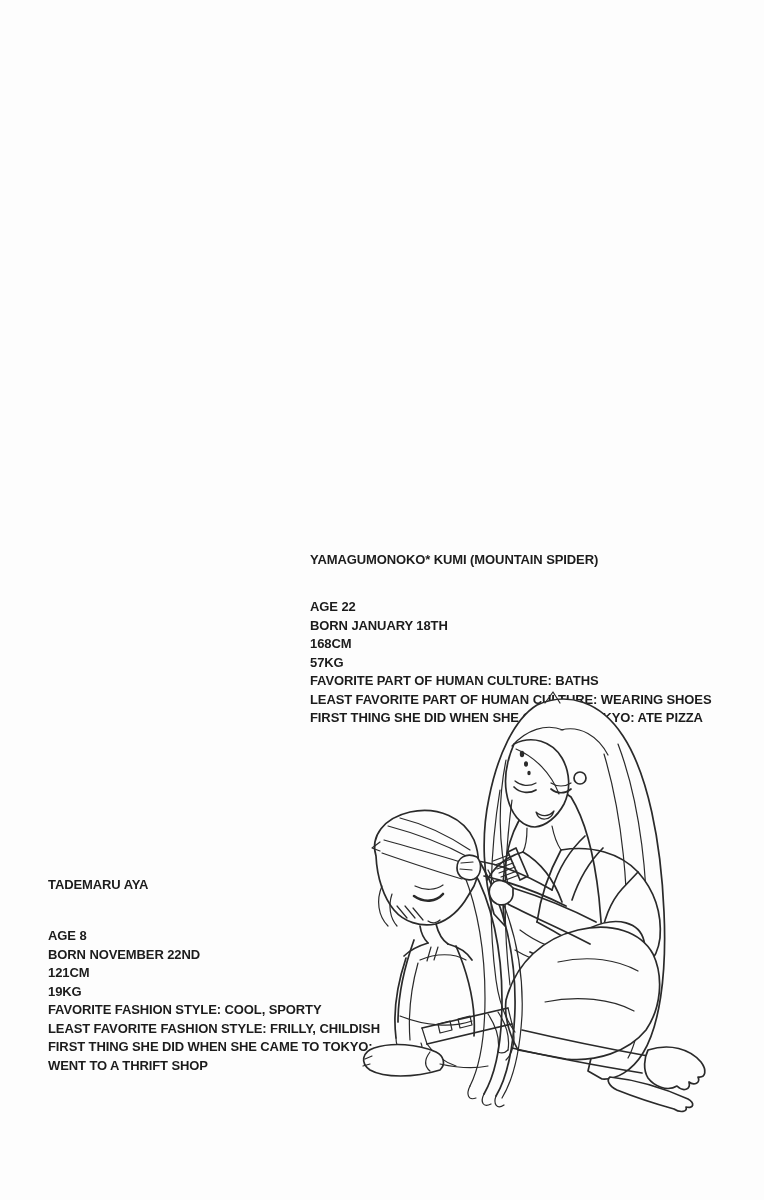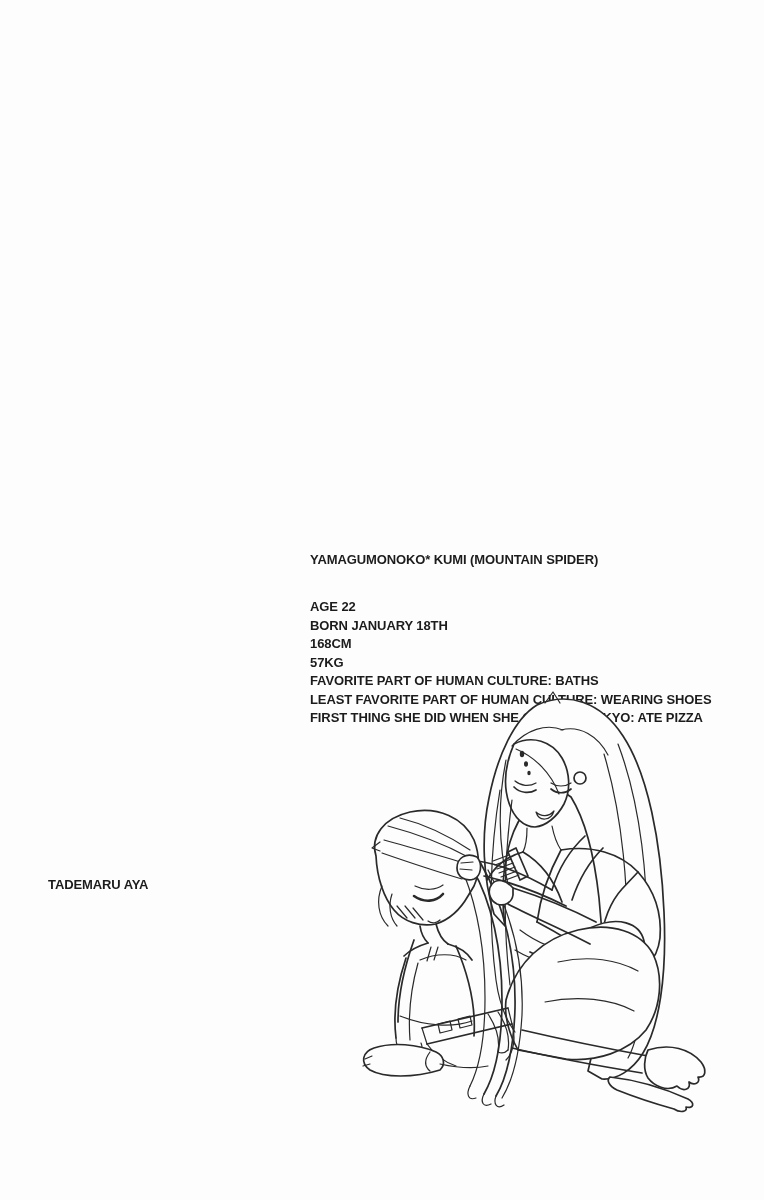--- a/index.html
+++ b/index.html
@@ -51,20 +51,28 @@
 BORN JANUARY 18TH
 168CM
 57KG
 FAVORITE PART OF HUMAN CULTURE: BATHS
 LEAST FAVORITE PART OF HUMAN CULTURE: WEARING SHOES
 FIRST THING SHE DID WHEN SHE CAME TO TOKYO: ATE PIZZA</div>
   </section>
 
   <section class="profile profile-aya">
     <div class="profile-title">TADEMARU AYA</div>
+    <div class="profile-body">AGE 8
+BORN NOVEMBER 22ND
+121CM
+19KG
+FAVORITE FASHION STYLE: COOL, SPORTY
+LEAST FAVORITE FASHION STYLE: FRILLY, CHILDISH
+FIRST THING SHE DID WHEN SHE CAME TO TOKYO:
+WENT TO A THRIFT SHOP</div>
   </section>
 
   <svg class="illustration" width="764" height="1200" viewBox="0 0 764 1200" xmlns="http://www.w3.org/2000/svg">
     <title>Manga line drawing: long-haired Kumi kneels behind little Aya, combing her hair; Aya sits cross-legged, pouting with blushed cheeks</title>
 
     <g>
 
       <path class="paper-fill" d="M537,705 C568,691 601,702 623,736 C648,774 661,842 664,912
            C667,977 659,1027 643,1053 C632,1071 616,1080 602,1079
            L588,1071 C601,1020 606,958 599,898 C594,853 584,818 571,797

